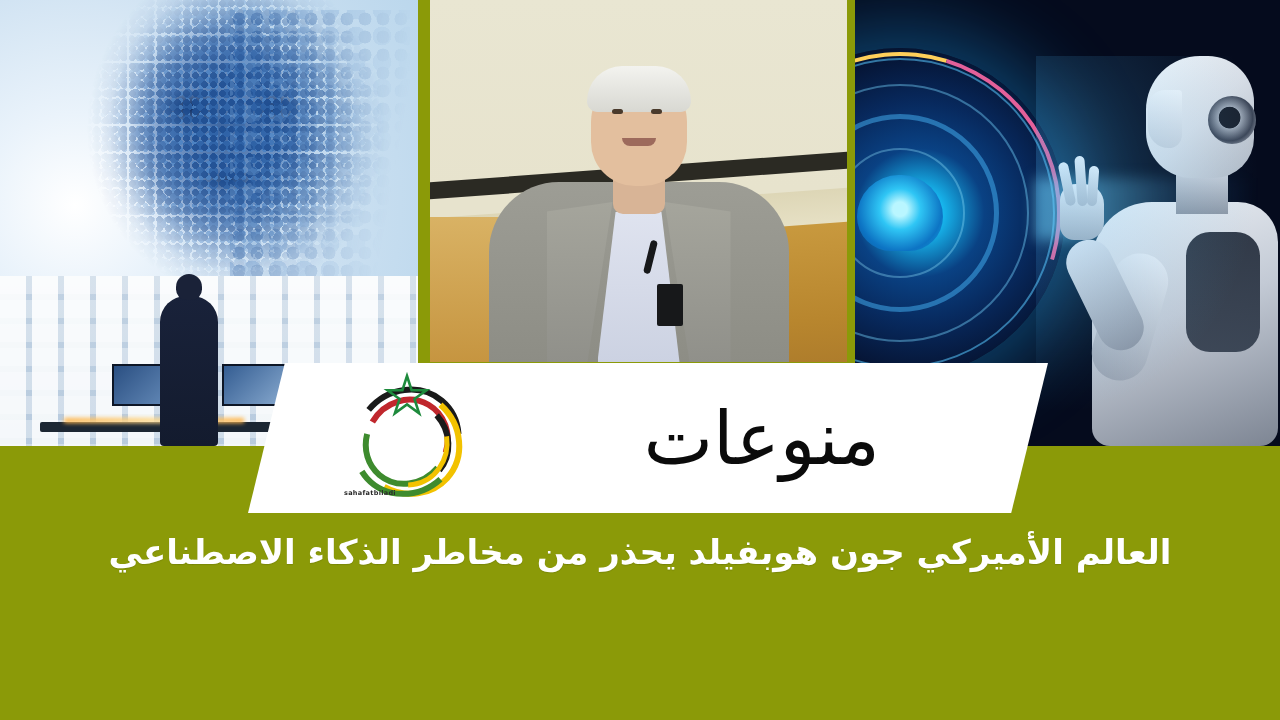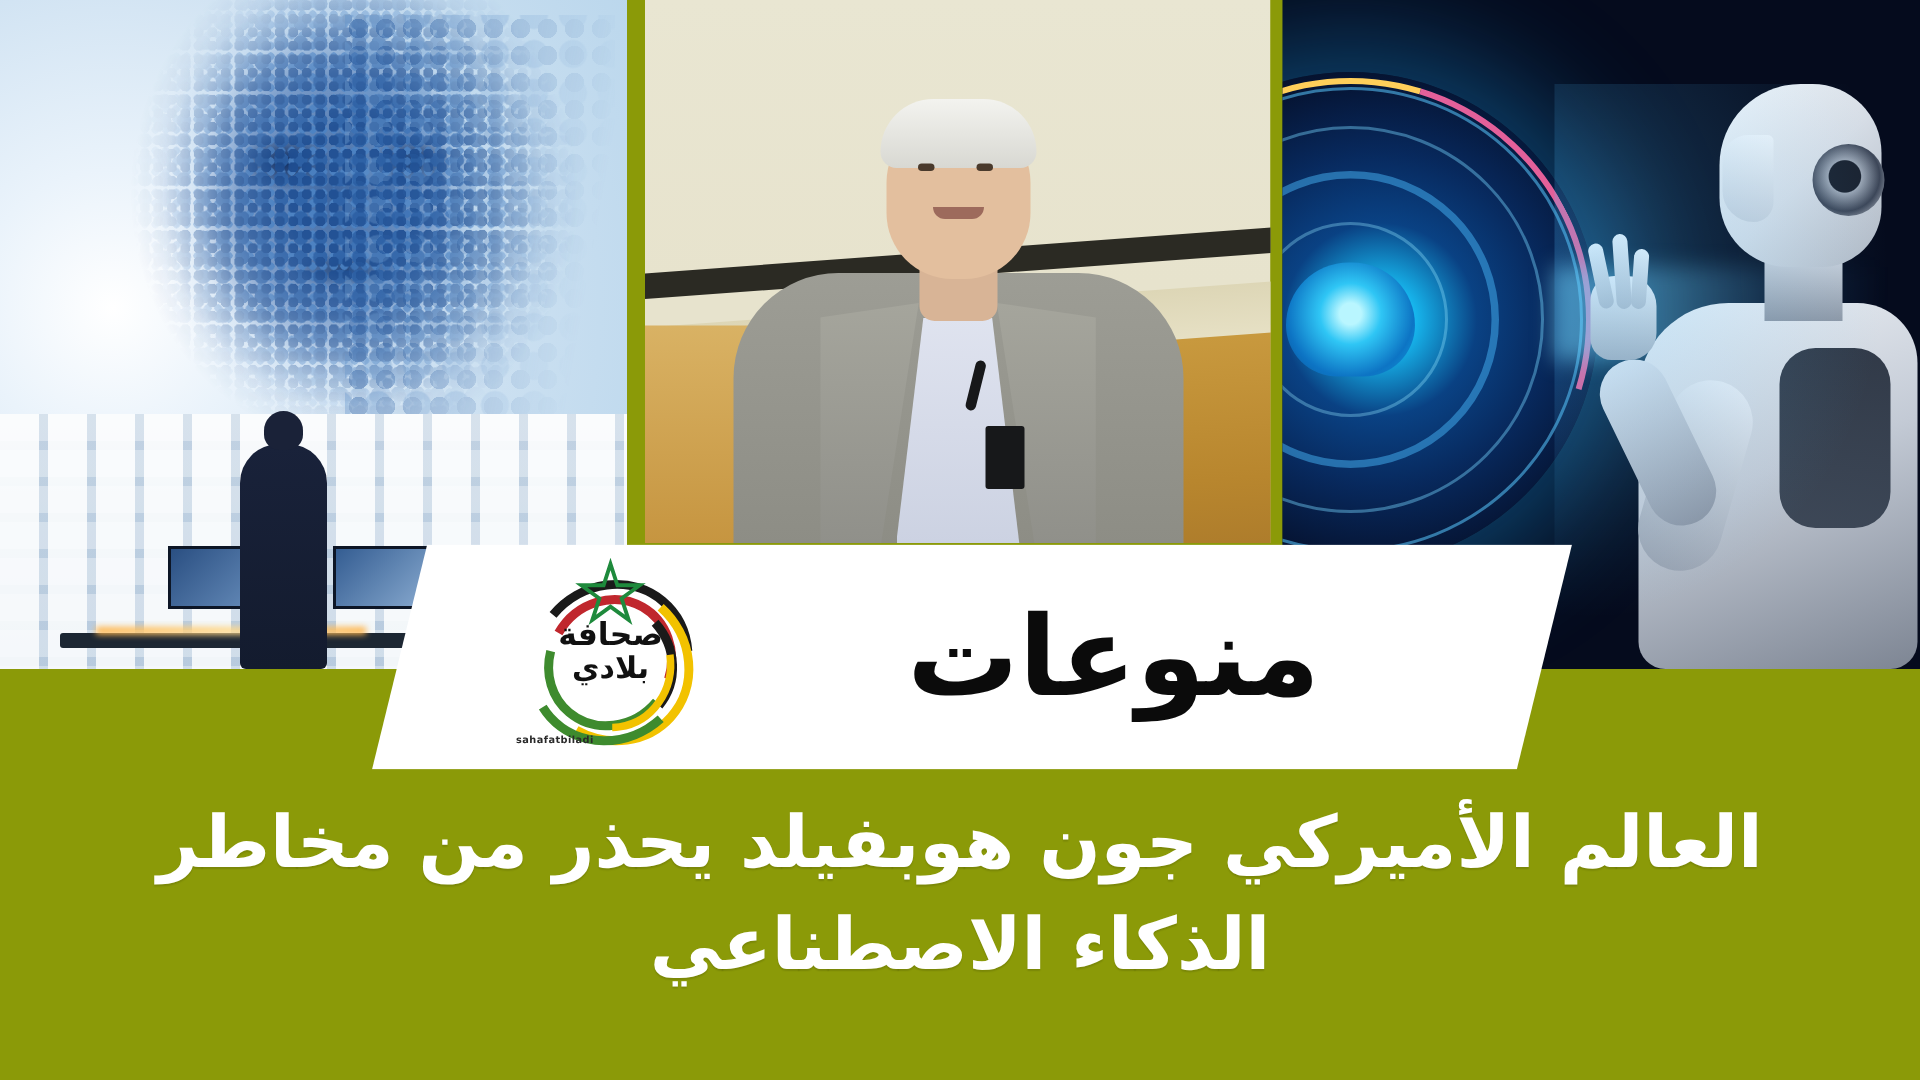--- a/index.html
+++ b/index.html
@@ -254,21 +254,21 @@
 
   
   .banner{
     position:absolute; left:248px; top:363px; width:800px; height:150px;
     background:#ffffff;
     clip-path:polygon(4.6% 0, 100% 0, 95.4% 100%, 0 100%);
     display:flex; align-items:center; justify-content:space-between;
     padding:0 72px 0 96px;
   }
   .banner-title{
-    font-size:74px; font-weight:700; color:#0b0b0b; line-height:1;
+    font-size:74px; font-weight:400; color:#0b0b0b; line-height:1;
     letter-spacing:-1px; white-space:nowrap; margin-right:96px;
   }
 
   
   .logo{ position:relative; width:126px; height:132px; flex:0 0 auto; }
   .logo svg{ display:block; width:126px; height:132px; }
   .logo-word{
     position:absolute; left:0; right:0; top:40px;
     text-align:center; font-size:21px; font-weight:700; color:#111; line-height:1.05;
   }
@@ -276,21 +276,21 @@
   .logo-word span.l2{ font-size:20px; margin-top:1px; }
   .logo-latin{
     position:absolute; left:0; right:0; bottom:7px; text-align:left;
     font-size:6.5px; font-weight:700; color:#2a2a2a; letter-spacing:.3px;
   }
 
   
   .headline{
     position:absolute; left:50px; right:50px; top:528px;
     text-align:center; color:#ffffff;
-    font-size:48px; font-weight:700; line-height:1.42;
+    font-size:34px; font-weight:700; line-height:1.42;
     direction:rtl; text-shadow:0 1px 1px rgba(0,0,0,.12);
   }
 </style>
 </head>
 <body>
 
 <div class="card">
 
   <div class="photo-strip">
 
@@ -371,23 +371,19 @@
         <ellipse cx="63" cy="70" rx="40" ry="43" fill="none" stroke="#C0272D" stroke-width="6" stroke-dasharray="120 400" transform="rotate(-150 63 70)"></ellipse>
 
         <ellipse cx="63" cy="70" rx="40" ry="43" fill="none" stroke="#1A1A1A" stroke-width="6" stroke-dasharray="60 400" transform="rotate(-42 63 70)"></ellipse>
 
         <ellipse cx="63" cy="70" rx="40" ry="43" fill="none" stroke="#3E8B2E" stroke-width="6" stroke-dasharray="110 400" transform="rotate(40 63 70)"></ellipse>
 
         <ellipse cx="63" cy="70" rx="40" ry="43" fill="none" stroke="#F2C200" stroke-width="5" stroke-dasharray="70 400" transform="rotate(-8 63 70)"></ellipse>
 
         <path d="M63 4 L67.6 18.2 L82.5 18.2 L70.4 27 L75.1 41.2 L63 32.4 L50.9 41.2 L55.6 27 L43.5 18.2 L58.4 18.2 Z" fill="none" stroke="#1E8A3C" stroke-width="2.6"></path>
       </svg>
-      <div class="logo-word">
-        <span class="l1">صحافة</span>
-        <span class="l2">بلادي</span>
-      </div>
       <div class="logo-latin">sahafatbiladi</div>
     </div>
   </div>
 
   <div class="headline">العالم الأميركي جون هوبفيلد يحذر من مخاطر الذكاء الاصطناعي</div>
 
 </div>
 
 </body></html>

